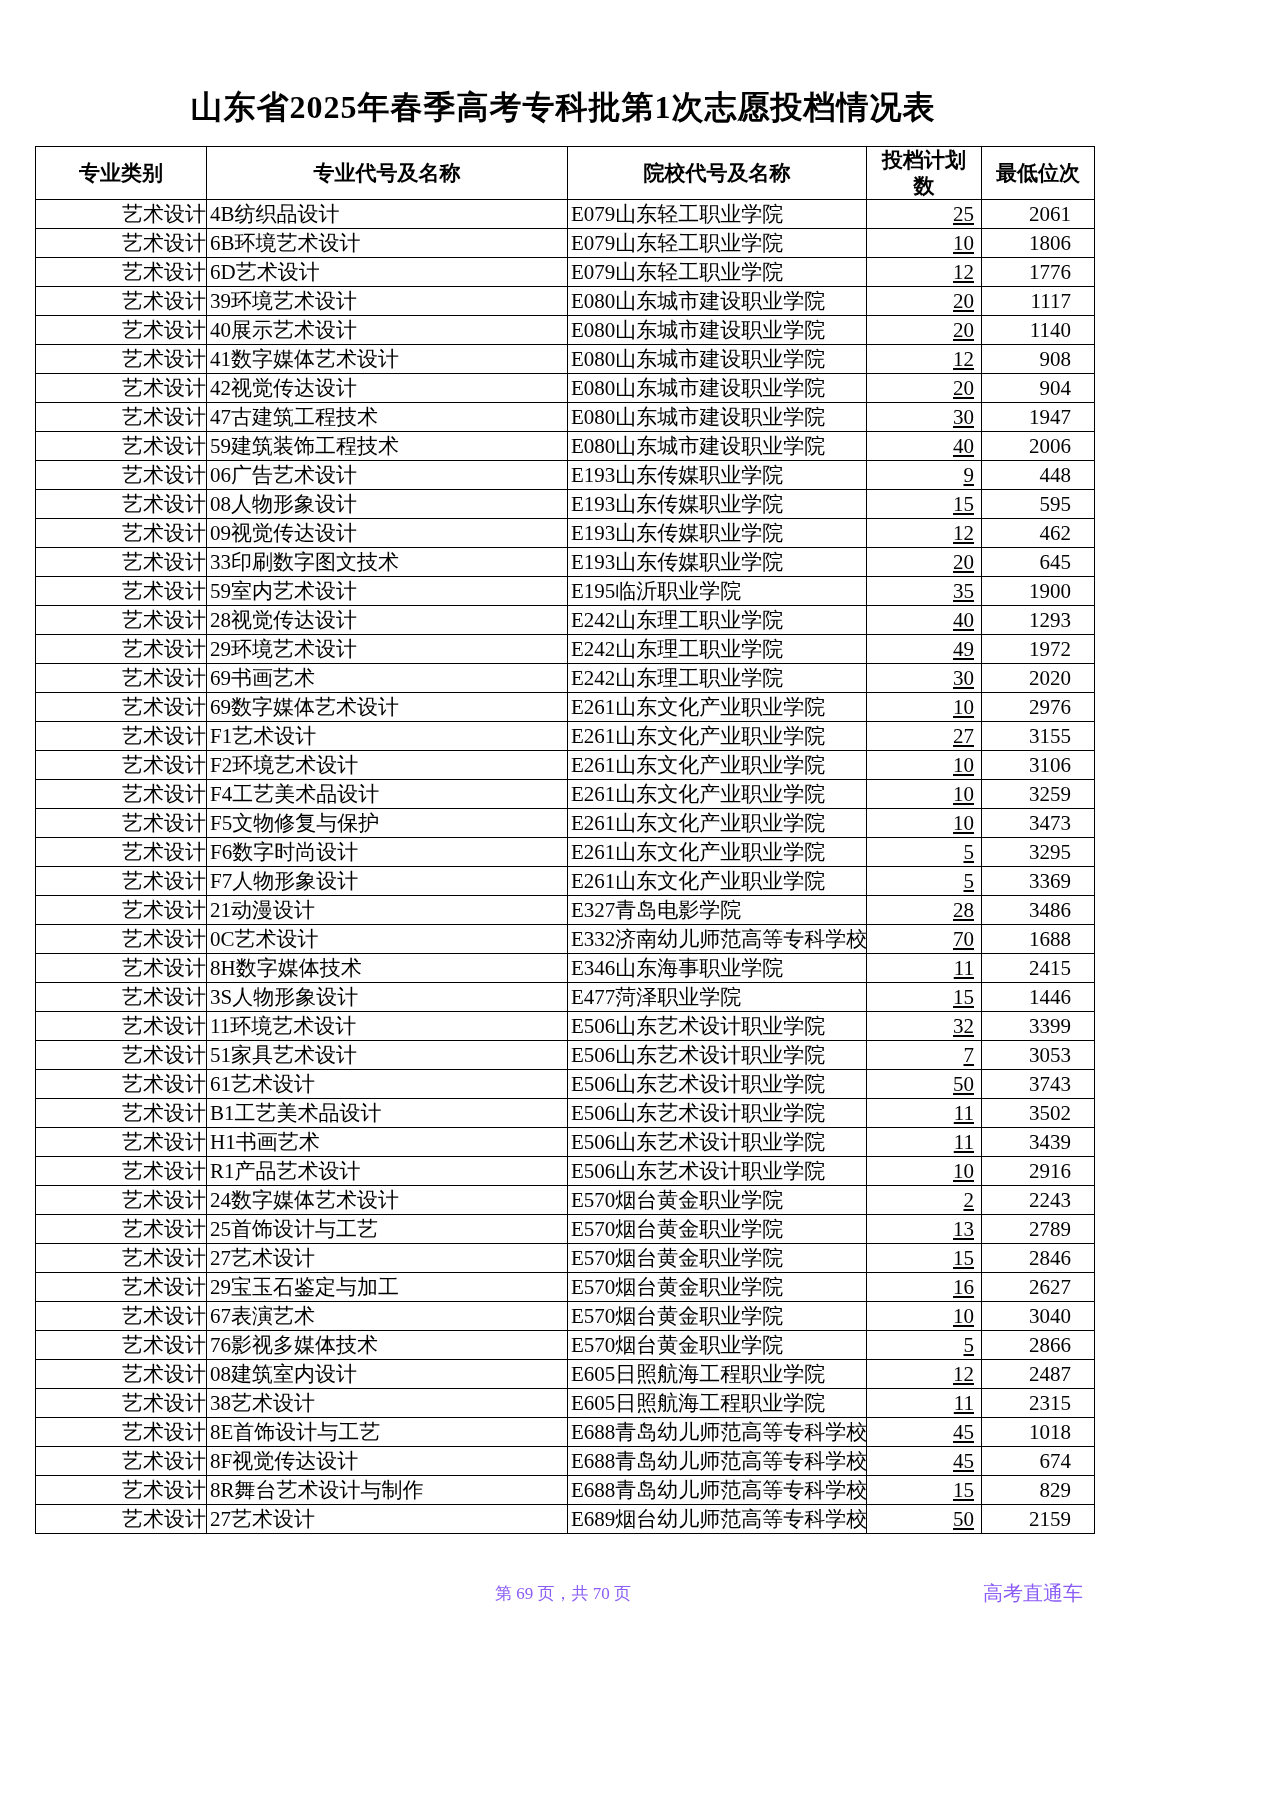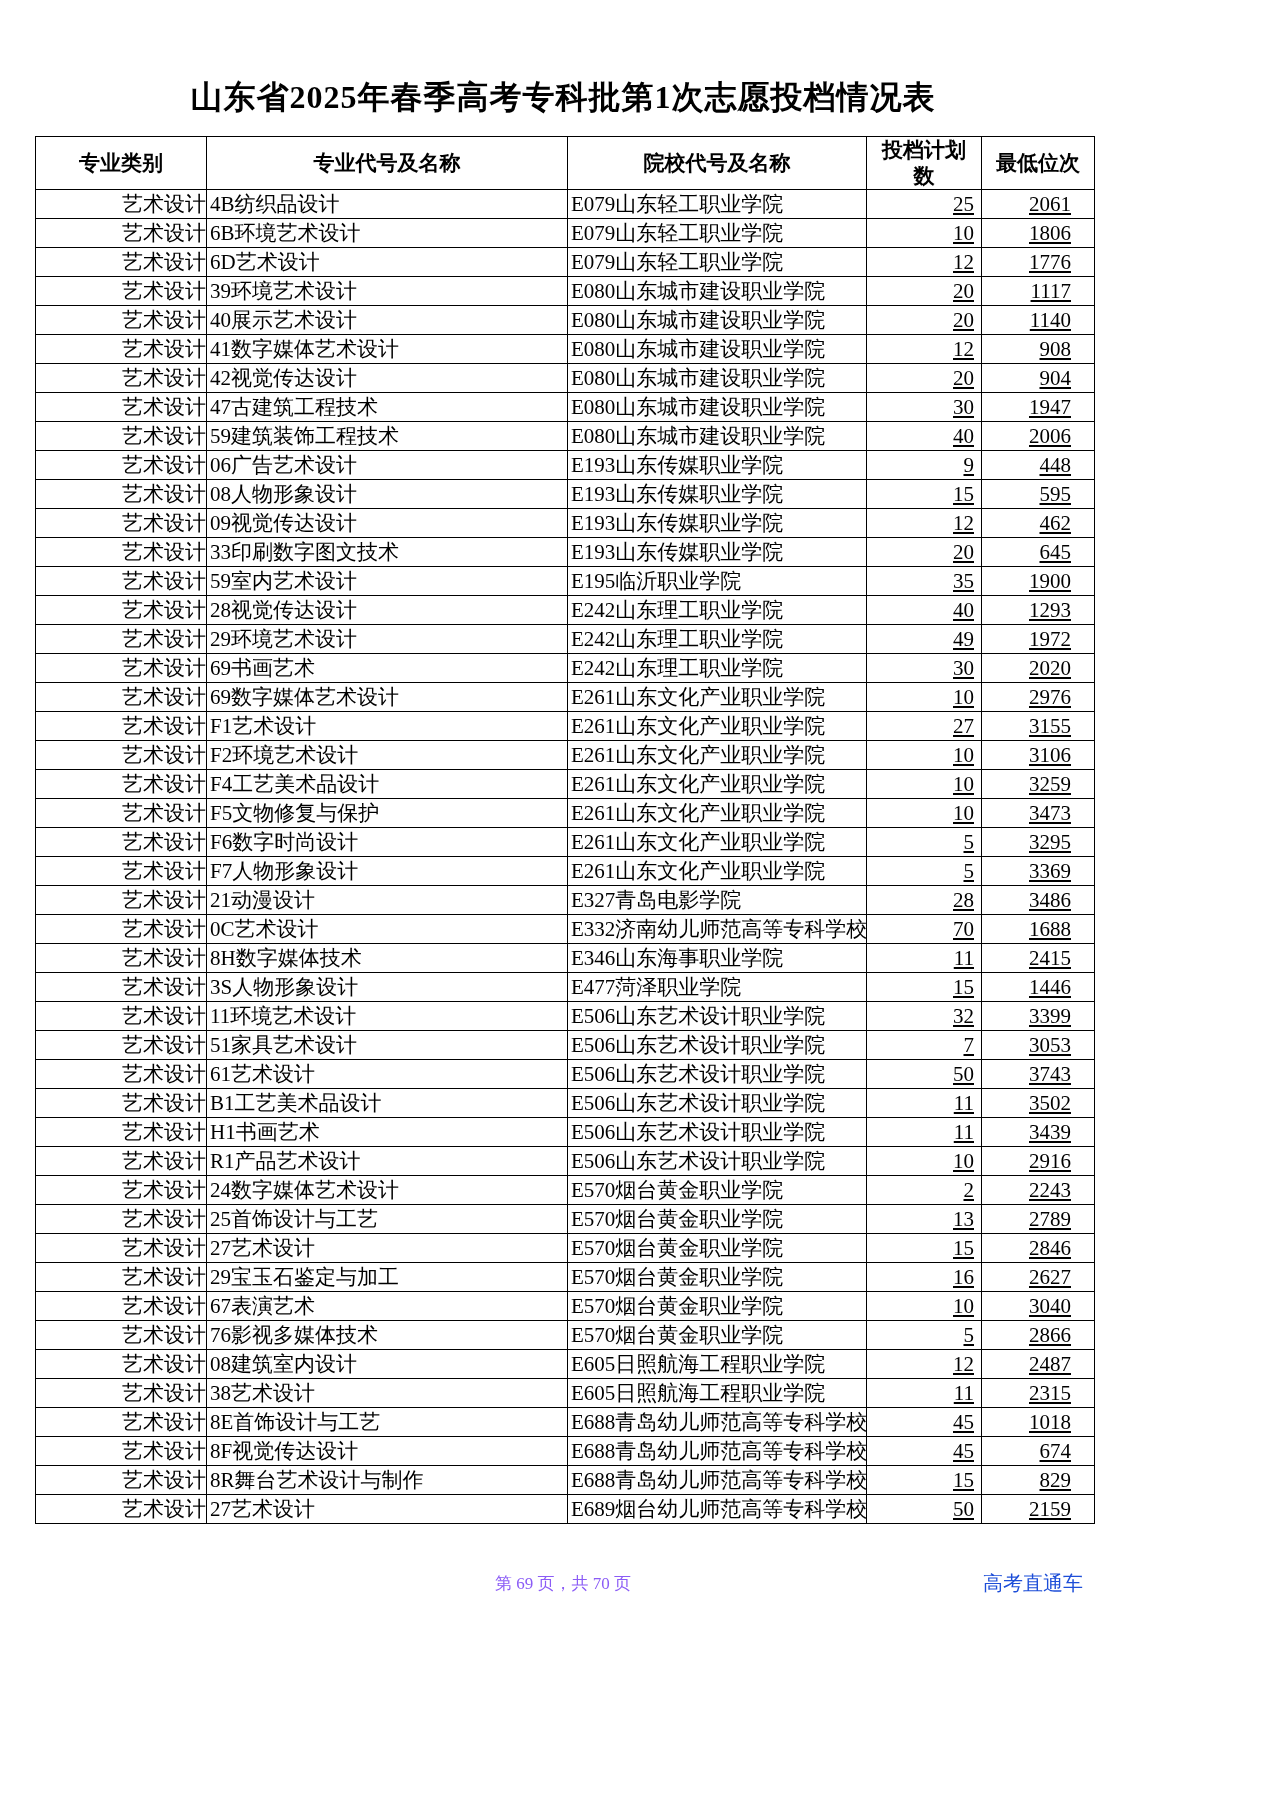--- a/index.html
+++ b/index.html
@@ -10,21 +10,21 @@
   body {
     width: 1280px;
     height: 1811px;
     position: relative;
     font-family: "Liberation Serif", "DejaVu Serif", serif;
     color: #000000;
   }
   .page {
     position: absolute;
     left: 35px;
-    top: 0;
+    top: 10px;
     width: 1056px;
   }
   .title {
     font-size: 32px;
     font-weight: bold;
     text-align: center;
     margin: 76px 0 16px 0;
     letter-spacing: 1px;
     white-space: nowrap;
   }
@@ -55,38 +55,38 @@
     line-height: 28px;
   }
   .c0 { width: 170px; }
   .c1 { width: 360px; }
   .c2 { width: 298px; }
   .c3 { width: 102px; }
   .c4 { width: 112px; }
   td.c0 { text-align: right; }
   td.c1, td.c2 { text-align: left; padding-left: 3px; }
   td.c3 { text-align: right; padding-right: 7px; text-decoration: underline; }
-  td.c4 { text-align: right; padding-right: 23px; text-decoration: underline; }
+  td.c4 { text-align: right; padding-right: 23px; }
   .footer-row {
     position: relative;
     margin-top: 48px;
     height: 26px;
   }
   .page-info {
     display: block;
     text-align: center;
     font-size: 17px;
     color: #8b5cf6;
   }
   .watermark {
     position: absolute;
     right: 8px;
     top: -2px;
     font-size: 20px;
-    color: #1d4ed8;
+    color: #8b5cf6;
     font-family: "Liberation Sans", "DejaVu Sans", sans-serif;
   }
 </style>
 </head>
 <body>
 
 <div class="page">
   <div class="title">山东省2025年春季高考专科批第1次志愿投档情况表</div>
 
   <table class="data-table">

